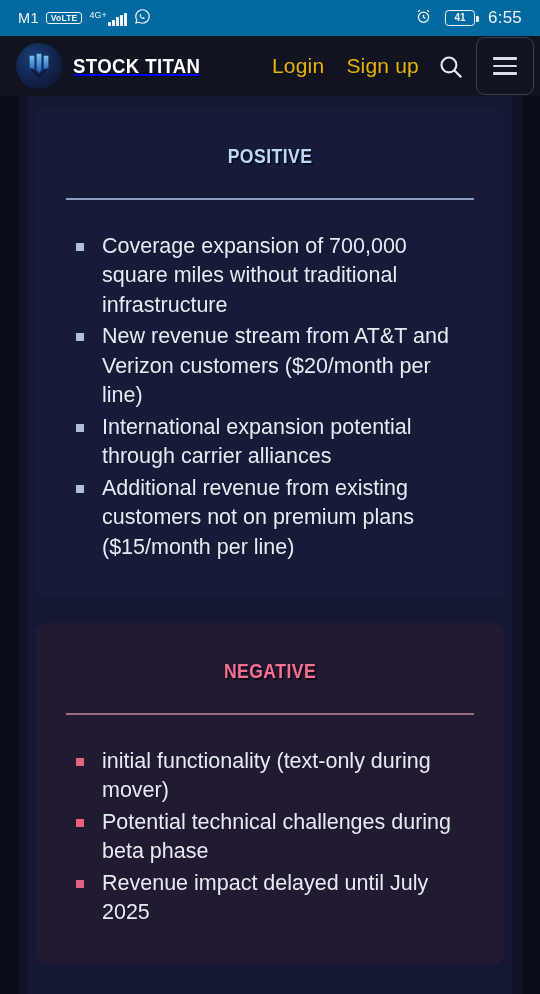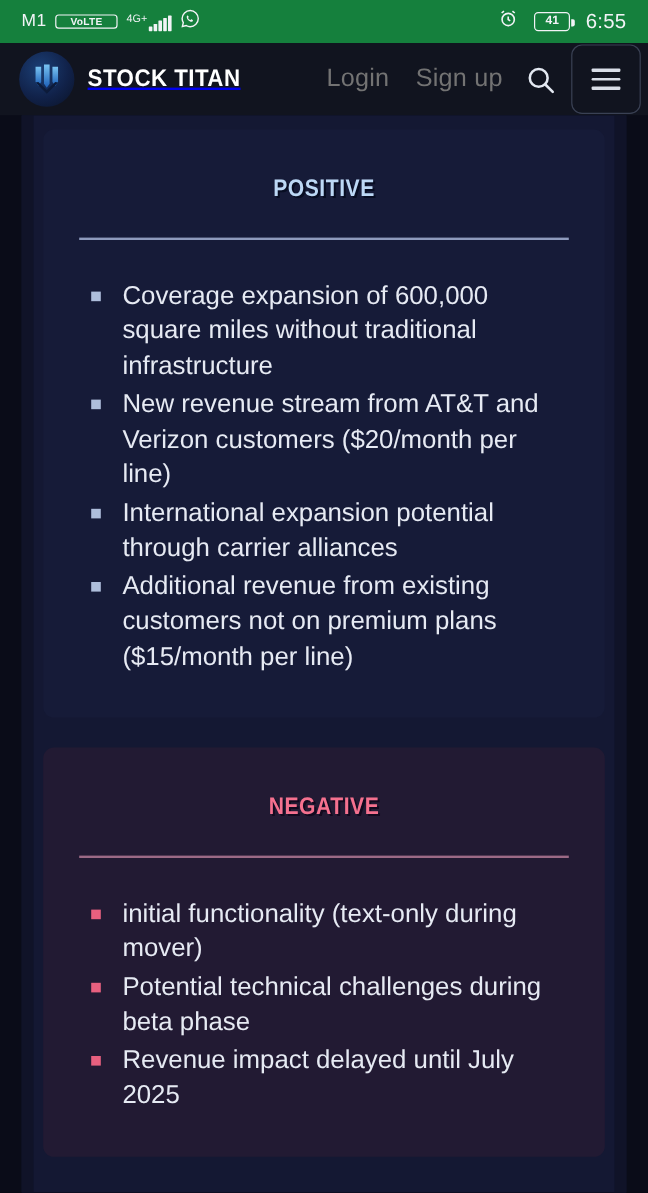--- a/index.html
+++ b/index.html
@@ -6,29 +6,29 @@
   html, body {
     width:540px; height:994px;
     background:#07080f;
     font-family:"Liberation Sans", sans-serif;
     overflow:hidden;
   }
   .phone { position:relative; width:540px; height:994px; background:#0a0c18; overflow:hidden; }
 
   
   .statusbar {
-    height:36px; background:#15803d; display:flex; align-items:center;
+    height:36px; background:#0369a1; display:flex; align-items:center;
     justify-content:space-between; padding:0 18px; color:#f2f3f7;
   }
   .sb-left  { display:flex; align-items:center; gap:7px; }
   .sb-right { display:flex; align-items:center; gap:13px; }
   .sb-carrier { font-size:14.5px; letter-spacing:.3px; }
   .volte {
     font-size:8.5px; font-weight:700; letter-spacing:.2px;
-    border:1.6px solid #f2f3f7; border-radius:3px; padding:1px 12px 0;
+    border:1.6px solid #f2f3f7; border-radius:3px; padding:1px 4px 0;
     line-height:1.05;
   }
   .netgrp { display:flex; align-items:flex-end; gap:1.5px; height:16px; }
   .netlabel { font-size:9px; line-height:1; margin-bottom:6px;margin-top:8px; }
   .bars { display:flex; align-items:flex-end; gap:1.4px; height:13px; }
   .bars i { display:block; width:2.6px; background:#f2f3f7; border-radius:.5px; }
   .bars i:nth-child(1){ height:4px; }
   .bars i:nth-child(2){ height:6.5px; }
   .bars i:nth-child(3){ height:9px; }
   .bars i:nth-child(4){ height:11.5px; }
@@ -55,21 +55,21 @@
     background:radial-gradient(circle at 38% 32%, #1b3f75 0%, #11224a 55%, #0a1226 100%);
     display:flex; align-items:center; justify-content:center; flex:none;
   }
   .brand-name {
     font-size:20px; font-weight:700; color:#ffffff; letter-spacing:.4px;
     font-family:"Liberation Sans Narrow","Liberation Sans", sans-serif;
     transform:scaleX(.93); transform-origin:left center;
   }
   .nav-links { margin-left:auto; display:flex; align-items:center; gap:0; }
   .nav-link {
-    font-size:21px; color:#737373; padding:0 11px; letter-spacing:.2px;
+    font-size:21px; color:#eab308; padding:0 11px; letter-spacing:.2px;
     text-decoration:none; white-space:nowrap;
   }
   .icon-btn {
     width:40px; height:44px; display:flex; align-items:center; justify-content:center;
     background:none; border:none; cursor:pointer;
   }
   .menu-btn {
     width:58px; height:58px; margin-left:6px; border:1px solid #3a4154;
     border-radius:9px; background:transparent; display:flex; align-items:center;
     justify-content:center; cursor:pointer; flex-direction:column; gap:5px;
@@ -193,21 +193,21 @@
           <i></i>
       </button>
     </div>
   </div>
 
   <div class="page">
     <div class="card positive">
       <div class="card-title">Positive</div>
       <div class="divider"></div>
       <ul class="bullets">
-        <li>Coverage expansion of 600,000 square miles without traditional infrastructure</li>
+        <li>Coverage expansion of 700,000 square miles without traditional infrastructure</li>
         <li>New revenue stream from AT&amp;T and Verizon customers ($20/month per line)</li>
         <li>International expansion potential through carrier alliances</li>
         <li>Additional revenue from existing customers not on premium plans ($15/month per line)</li>
       </ul>
     </div>
 
     <div class="card negative">
       <div class="card-title">Negative</div>
       <div class="divider"></div>
       <ul class="bullets">

